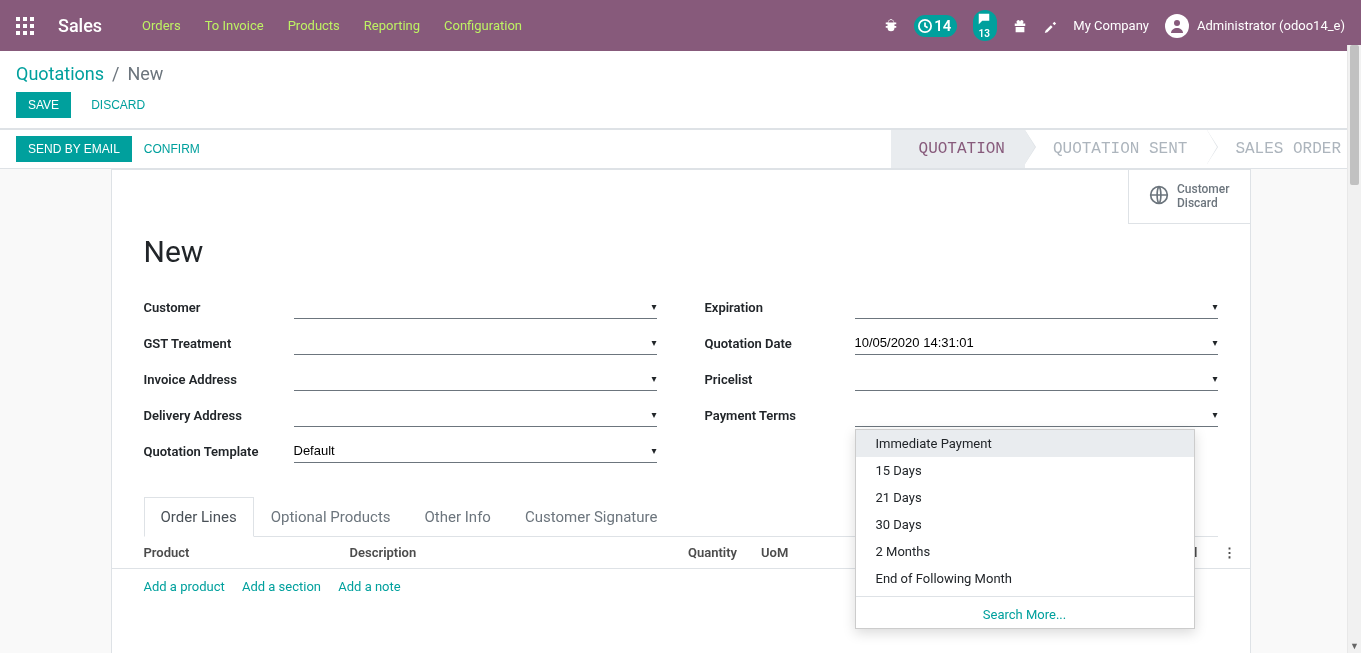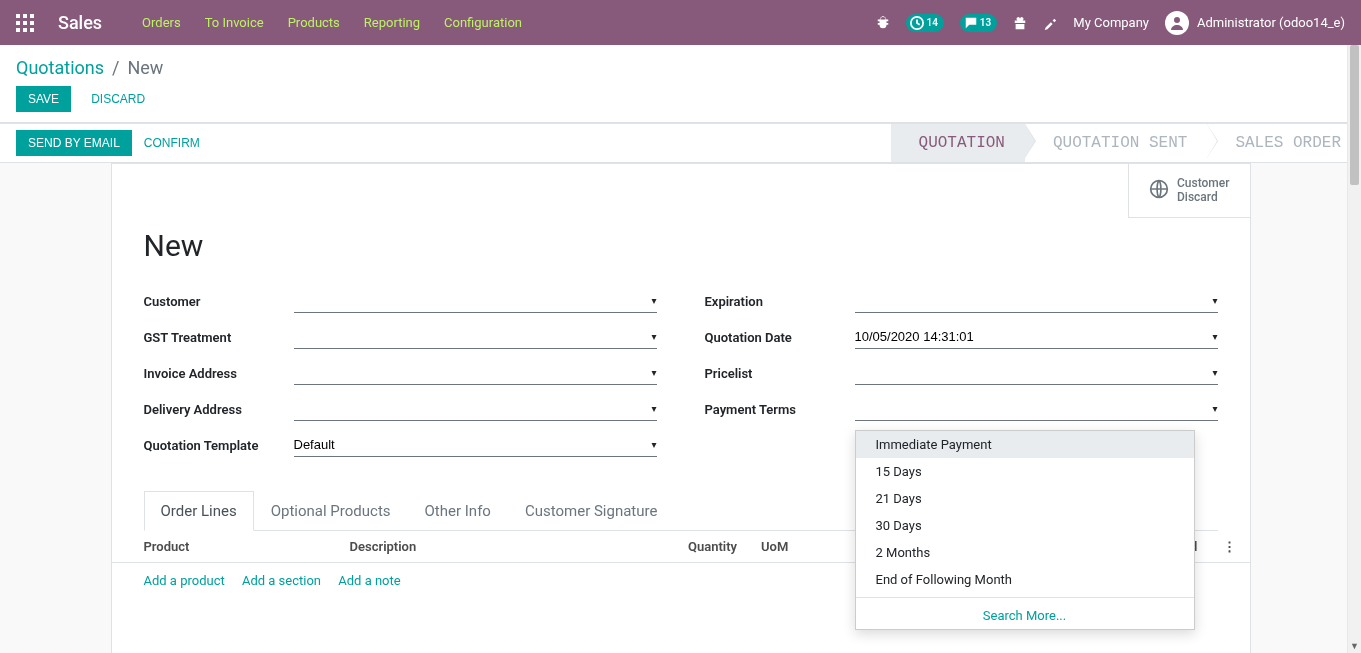--- a/index.html
+++ b/index.html
@@ -1,19 +1,19 @@
 <!DOCTYPE html>
 <html><head>
   <meta charset="utf-8">
   <style>
     * { box-sizing: border-box; margin: 0; padding: 0; }
     body { font-family: -apple-system, BlinkMacSystemFont, "Segoe UI", Roboto, Helvetica, Arial, sans-serif; font-size: 13px; color: #4c4c4c; background: #f9f9f9; }
     
     
-    .navbar { background: #875a7b; height: 45px; display: flex; align-items: center; color: #fff; padding: 0 16px; }
+    .navbar { background: #875a7b; height: 51px; display: flex; align-items: center; color: #fff; padding: 0 16px; }
     .navbar-left { display: flex; align-items: center; gap: 16px; }
     .apps-icon { width: 18px; height: 18px; display:inline-flex; cursor:pointer; }
     .brand { font-size: 18px; font-weight: 500; margin-right: 24px; margin-left: 8px; }
     .nav-menu { display: flex; gap: 24px; }
     .nav-menu a { color: #bef264; text-decoration: none; font-size: 13px; cursor:pointer; }
     .navbar-right { margin-left: auto; display: flex; align-items: center; gap: 16px; }
     .nav-icon { display:inline-flex; align-items:center; justify-content:center; cursor:pointer; position:relative; }
     .badge-icon svg { width:14px; height:14px; fill:#fff; }
     .avatar-circle { width:24px; height:24px; border-radius:50%; background:#fff; display:inline-flex; align-items:center; justify-content:center; }
     .avatar-circle svg { width:16px; height:16px; fill:#875a7b; }
@@ -114,23 +114,23 @@
     <span class="nav-icon">
       <svg viewBox="0 0 16 16" width="14" height="14" fill="#fff">
           <path d="M8 1a3 3 0 0 1 3 3H5a3 3 0 0 1 3-3zm-6 9h2a4 4 0 0 0 8 0h2v-2h-2V6h2V4h-2.1A5 5 0 0 0 8 0 5 5 0 0 0 4.1 4H2v2h2v2H2v2z"></path>
         </svg>
     </span>
     <span class="nav-icon badge-icon" style="background:#00a09d;border-radius:12px;padding:2px 6px 2px 4px;display:flex;gap:2px;">
       <svg viewBox="0 0 16 16">
           <circle cx="8" cy="8" r="7" fill="none" stroke="#fff" stroke-width="2"></circle>
           <path d="M8 4v4l3 2" stroke="#fff" stroke-width="2" fill="none"></path>
         </svg>
-      <span style="font-size:10px;font-weight:600;">14</span>
-    </span>
-    <span class="nav-icon badge-icon" style="background:#00a09d;border-radius:12px;padding:2px 6px 2px 4px;display:flex;gap:2px;">
+      <span style="font-size:15px;font-weight:600;">14</span>
+    </span>
+    <span class="nav-icon badge-icon" style="background:#00a09d;border-radius:12px;padding:2px 6px 2px 4px;display:flex;gap:2px;flex-direction:column;">
       <svg viewBox="0 0 16 16">
           <path d="M2 2h12v8H6l-4 4V2z"></path>
         </svg>
       <span style="font-size:10px;font-weight:600;">13</span>
     </span>
     <span class="nav-icon">
       <svg viewBox="0 0 16 16" width="14" height="14" fill="#fff">
           <path d="M2 5h12v3H2zM3 9h10v6H3zM8 5v10M5 5a2 2 0 1 1 3-2 2 2 0 1 1 3 2"></path>
         </svg>
     </span>
@@ -259,21 +259,21 @@
               <span class="caret">▾</span>
             </div>
         </div>
         <div class="field-row" style="position:relative;">
           <div class="field-label">Payment Terms</div>
           <div class="field-input" id="pt-anchor">
               <input value="" style="">
               <span class="caret">▾</span>
             </div>
 
-          <div class="dropdown" style="top:35px; left:150px;">
+          <div class="dropdown" style="top:28px; left:150px;">
             <div class="dropdown-item hover">Immediate Payment</div>
             <div class="dropdown-item">15 Days</div>
             <div class="dropdown-item">21 Days</div>
             <div class="dropdown-item">30 Days</div>
             <div class="dropdown-item">2 Months</div>
             <div class="dropdown-item">End of Following Month</div>
             <div class="dropdown-sep"></div>
             <div class="dropdown-item link">Search More...</div>
           </div>
         </div>

